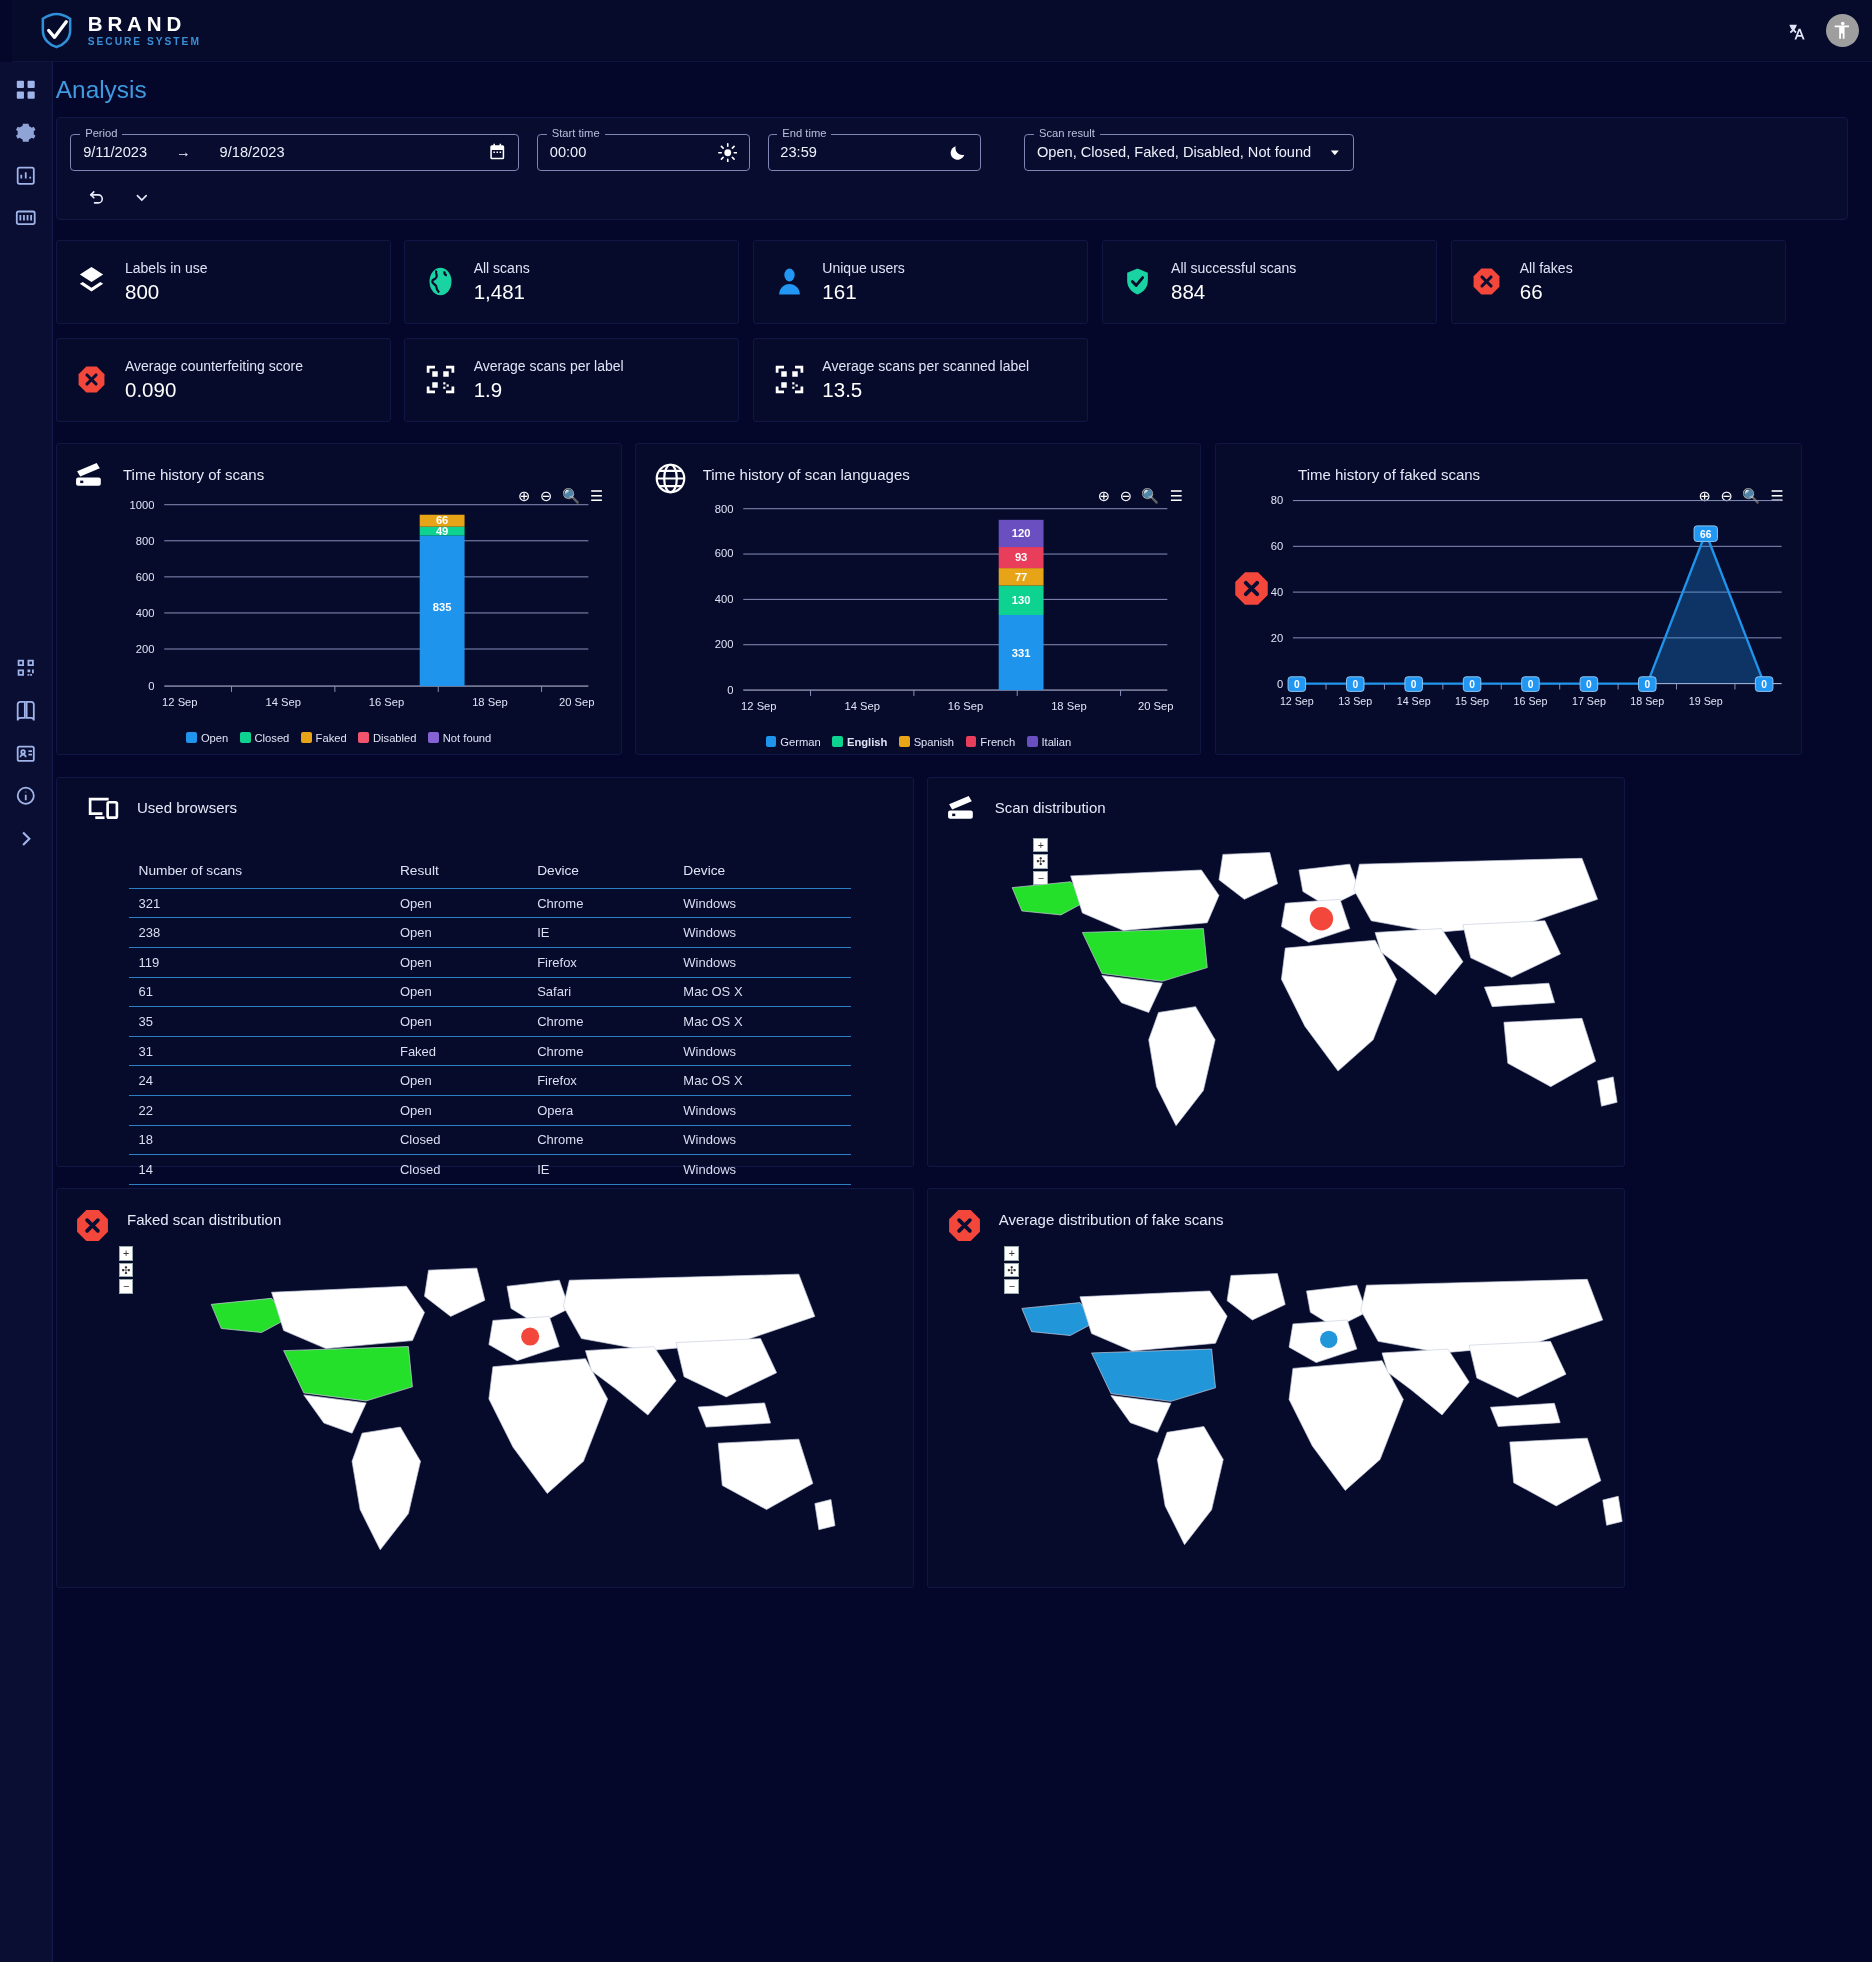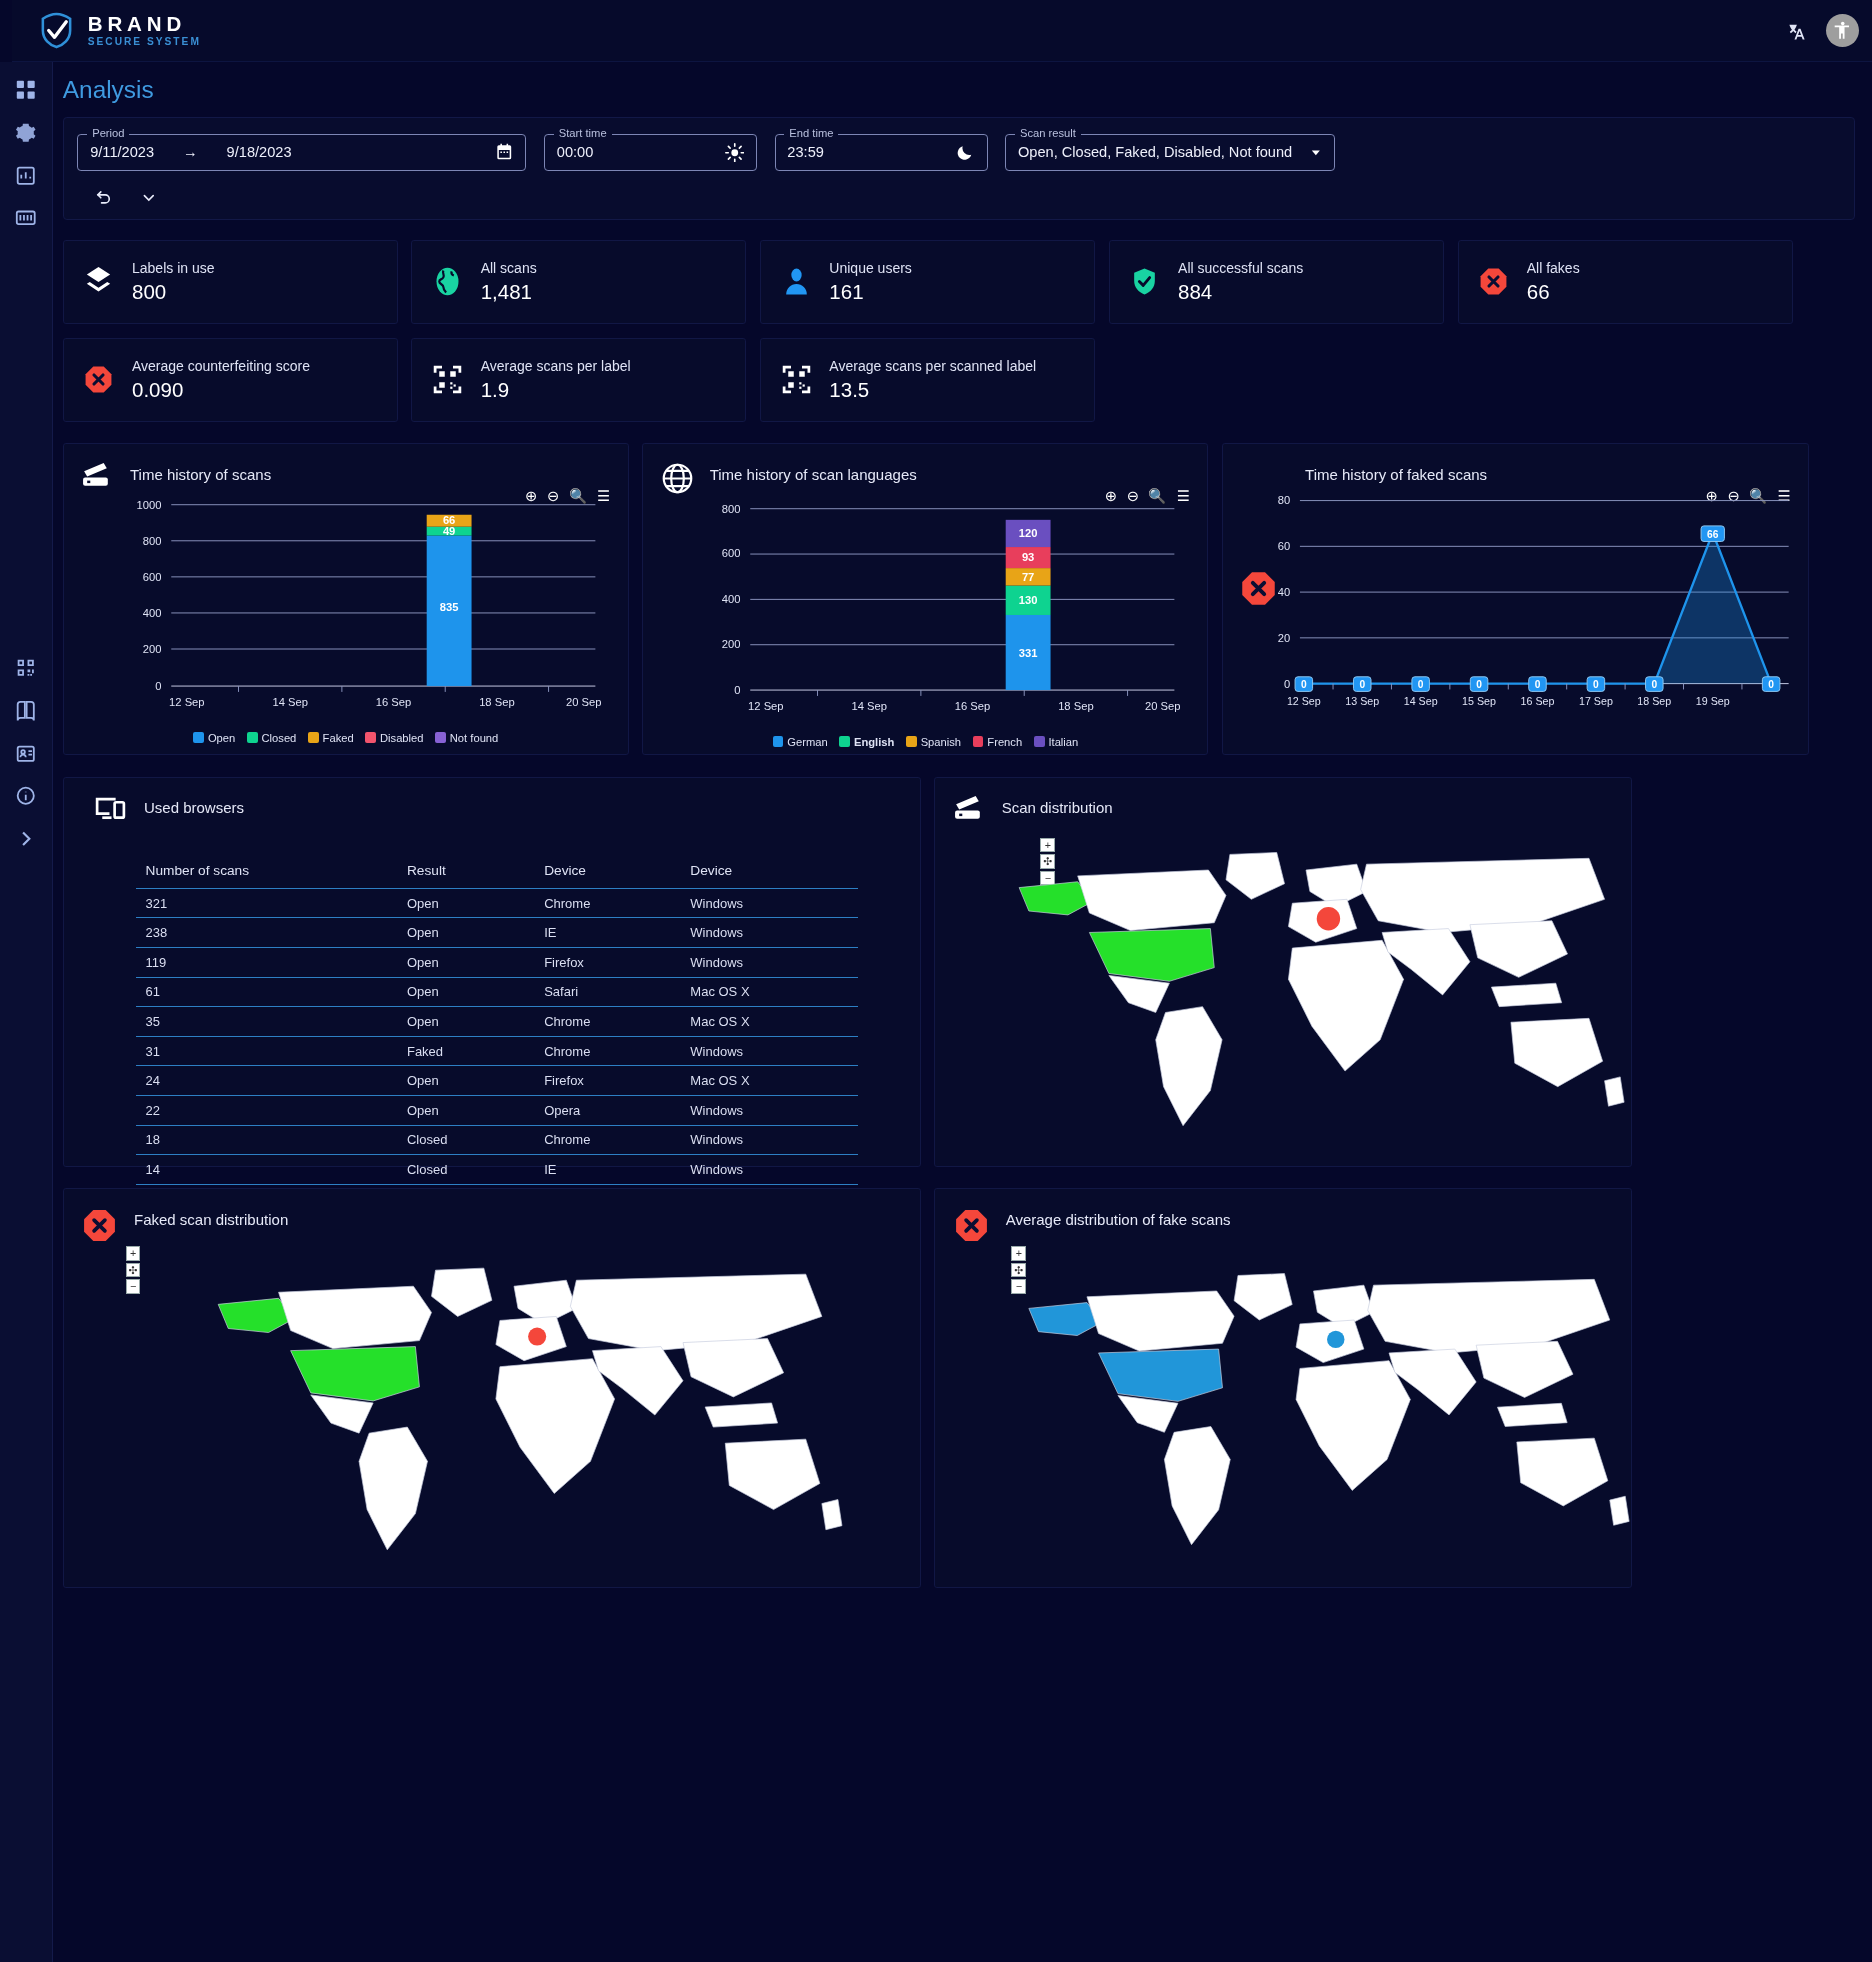--- a/index.html
+++ b/index.html
@@ -27,21 +27,21 @@
   
   .rail {
     position:absolute; top:62px; left:0; width:53px; height:1900px;
     background:#0a0e33; border-right:1px solid #141a4a;
     display:flex; flex-direction:column; align-items:center; padding-top:15.6px; gap:17.6px;
   }
   .rail-icon { width:25px;height:25px;color:#9fb4e8;display:flex;align-items:center;justify-content:center;cursor:pointer;}
   .rail-spacer { height:390px; }
 
   
-  .page { position:absolute; top:62px; left:53px; width:1820px; height:1900px; }
+  .page { position:absolute; top:62px; left:46px; width:1820px; height:1900px; }
   .page-title { font-size:24.4px; color:#3f9ae0; font-weight:400; margin:13.7px 0 0 9.8px; }
 
   
   .filters {
     margin:13.7px 17.6px 0 9.8px; background:#080c2e;
     border:1px solid #121847; border-radius:3.9px; padding:15.6px 13.7px 13.7px 13.7px;
     position:relative; height:103px;
   }
   .f-row { display:flex; gap:17.6px; align-items:flex-start; }
   .field {
@@ -50,21 +50,21 @@
   }
   .field .legend {
     position:absolute; top:-7.8px; left:8.8px; background:#080c2e; padding:0 4.9px;
     font-size:11.2px; color:#b9c0de;
   }
   .field .val { font-size:14.6px; color:#eef0fb; }
   .f-period { width:449px; justify-content:space-between; }
   .f-period .dates { display:flex; align-items:center; gap:29px; }
   .arrow { color:#eef0fb; font-size:14.6px; }
   .f-time { width:213px; justify-content:space-between; }
-  .f-scan { width:330px; justify-content:space-between; }
+  .f-scan { width:330px; justify-content:space-between;margin-left:26px; }
   .undo-row { display:flex; gap:25px; align-items:center; margin-top:17.6px; padding-left:15.6px; }
   .undo-row span { color:#e9ecfb; cursor:pointer; }
 
   
   .kpis { margin:19.5px 17.6px 0 9.8px; display:flex; flex-wrap:wrap; gap:13.7px; }
   .kpi {
     width:335px; height:84px; background:#070b2b; border:1px solid #111745;
     border-radius:2.9px; display:flex; align-items:center; gap:15.6px; padding:0 17.6px;
   }
   .kpi-ico { width:35px; height:35px; flex:0 0 35px; display:flex; align-items:center; justify-content:center; }

